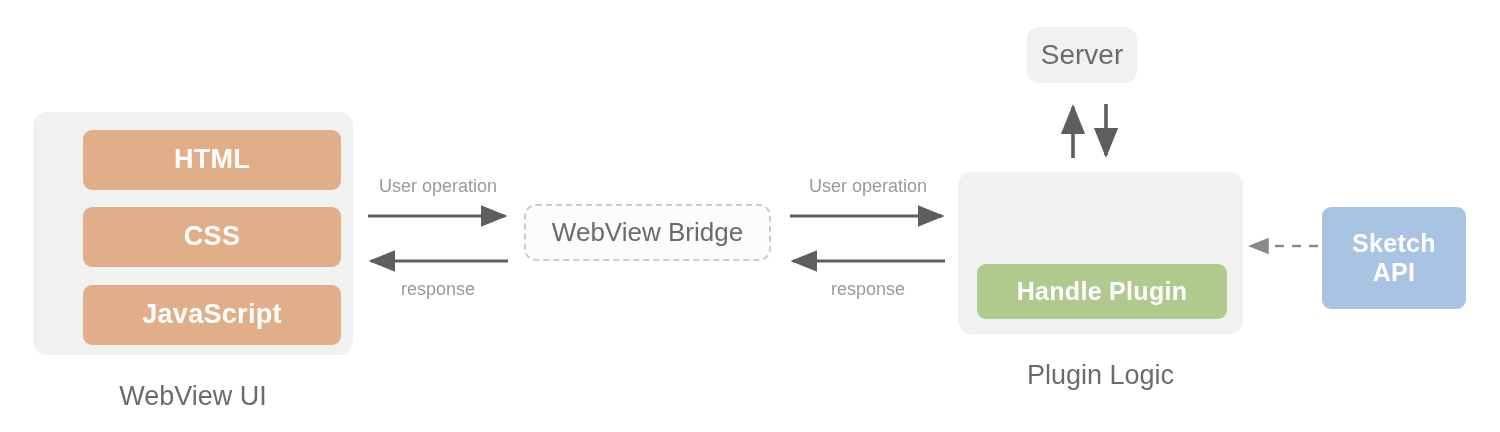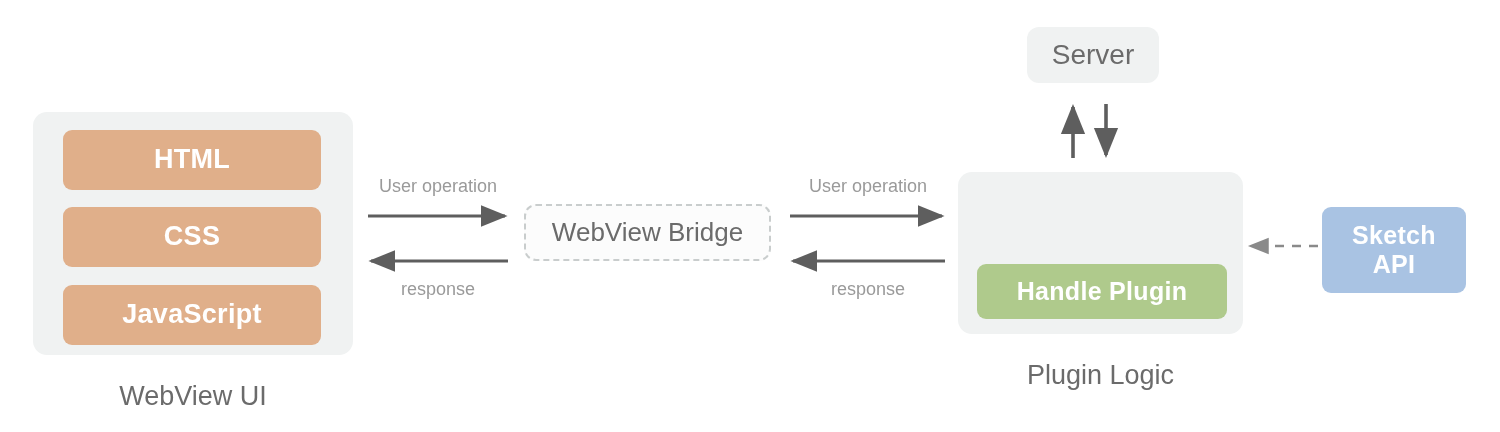--- a/index.html
+++ b/index.html
@@ -32,21 +32,21 @@
     display: flex;
     align-items: center;
     justify-content: center;
     border-radius: 9px;
     color: #ffffff;
     font-weight: bold;
     letter-spacing: 0.3px;
     text-align: center;
     line-height: 1.15;
   }
-  .node-orange { background: #E0AF8A; font-size: 27px; }
+  .node-orange { background: #E0AF8A; font-size: 27px; margin-left: 20px; }
   .node-green  { background: #AFCA8C; font-size: 25px; }
   .node-blue   { background: #A9C3E3; font-size: 25px; }
 
   
   .chip {
     display: flex;
     align-items: center;
     justify-content: center;
     background: #F0F2F2;
     border-radius: 12px;
@@ -118,35 +118,35 @@
   <div class="abs edge-label" style="left:358px; top:279px; width:160px;">response</div>
 
   <div class="abs dashed-box" style="left:524px; top:204px; width:247px; height:57px;">
     <span>WebView Bridge</span>
   </div>
 
   <div class="abs edge-label" style="left:788px; top:176px; width:160px;">User operation</div>
 
   <div class="abs edge-label" style="left:788px; top:279px; width:160px;">response</div>
 
-  <div class="abs chip" style="left:1027px; top:27px; width:132px; height:56px;">
+  <div class="abs chip" style="left:1027px; top:27px; width:110px; height:56px;">
     <span>Server</span>
   </div>
 
   <div class="abs group-panel" style="left:958px; top:172px; width:285px; height:162px;">
   </div>
 
 
   <div class="abs node node-green" style="left:977px; top:264px; width:250px; height:55px;">
     <span>Handle Plugin</span>
   </div>
 
   <div class="abs caption" style="left:958px; top:360px; width:285px;">Plugin Logic</div>
 
-  <div class="abs node node-blue" style="left:1322px; top:207px; width:144px; height:86px; flex-direction:column;">
+  <div class="abs node node-blue" style="left:1322px; top:207px; width:144px; height:102px; flex-direction:column;">
     <span>Sketch</span>
     <span>API</span>
   </div>
 
   <svg class="arrow-layer" viewBox="0 0 1500 432">
     <defs>
       <marker id="ah-right" markerWidth="9" markerHeight="9" refX="7.6" refY="4" orient="auto" markerUnits="strokeWidth">
         <path d="M0,0.6 L8.4,4 L0,7.4 z" fill="#5E5E5E"></path>
       </marker>
       <marker id="ah-left" markerWidth="9" markerHeight="9" refX="7.6" refY="4" orient="auto" markerUnits="strokeWidth">

